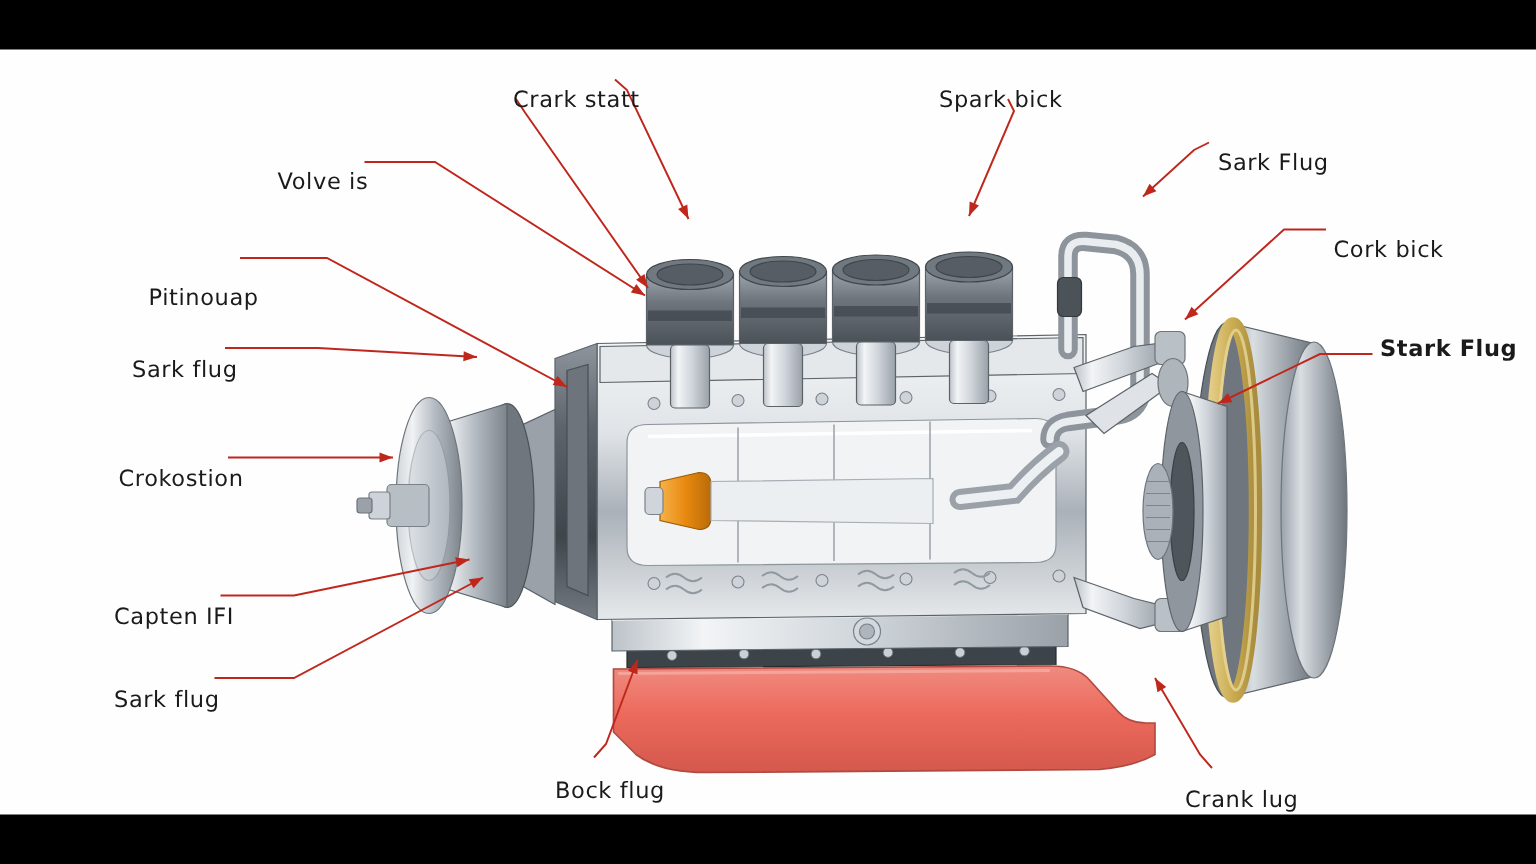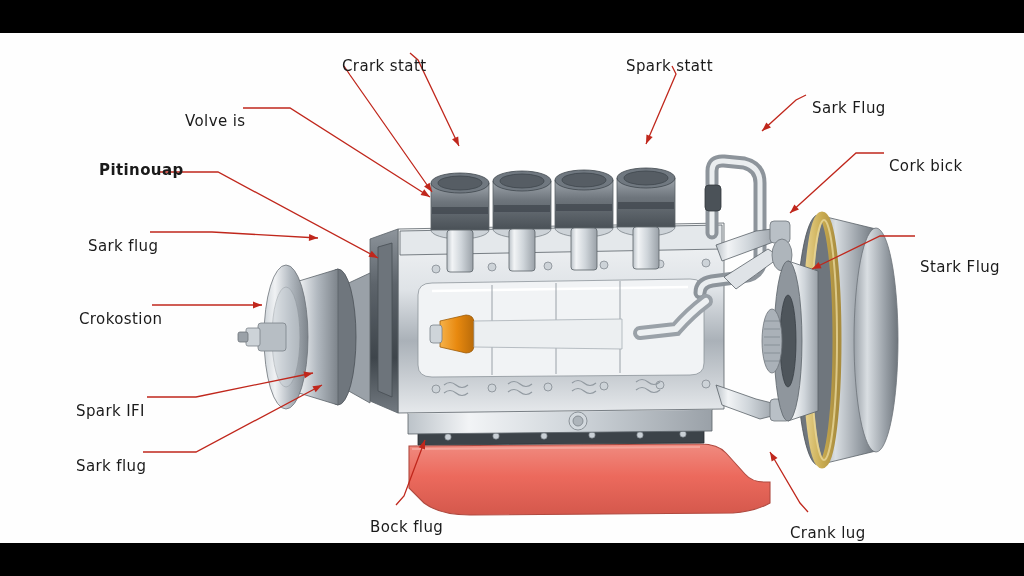--- a/index.html
+++ b/index.html
@@ -294,28 +294,28 @@
           <polygon points="0,0 -9,-3.4 -9,3.4" transform="translate(762,98) rotate(137.64254529406472)"></polygon>
           <polygon points="0,0 -9,-3.4 -9,3.4" transform="translate(790,180) rotate(137.72631099390628)"></polygon>
           <polygon points="0,0 -9,-3.4 -9,3.4" transform="translate(812,236) rotate(154.11297373367333)"></polygon>
           <polygon points="0,0 -9,-3.4 -9,3.4" transform="translate(425,407) rotate(-69.44395478041653)"></polygon>
           <polygon points="0,0 -9,-3.4 -9,3.4" transform="translate(770,419) rotate(-120.46554491945989)"></polygon>
         </g>
     </svg>
 
     <div id="label-layer">
         <div class="lbl" style="left: 185px; top: 79px;">Volve is</div>
-        <div class="lbl" style="left: 99px; top: 128px; font-weight: bold;">Pitinouap</div>
+        <div class="lbl" style="left: 99px; top: 156px;">Pitinouap</div>
         <div class="lbl" style="left: 88px; top: 204px;">Sark flug</div>
         <div class="lbl" style="left: 79px; top: 277px;">Crokostion</div>
-        <div class="lbl" style="left: 76px; top: 369px;">Spark IFI</div>
+        <div class="lbl" style="left: 76px; top: 369px;">Capten IFI</div>
         <div class="lbl" style="left: 76px; top: 424px;">Sark flug</div>
         <div class="lbl" style="left: 342px; top: 24px;">Crark statt</div>
-        <div class="lbl" style="left: 626px; top: 24px;">Spark statt</div>
+        <div class="lbl" style="left: 626px; top: 24px;">Spark bick</div>
         <div class="lbl" style="left: 812px; top: 66px;">Sark Flug</div>
         <div class="lbl" style="left: 889px; top: 124px;">Cork bick</div>
-        <div class="lbl" style="left: 920px; top: 225px;">Stark Flug</div>
+        <div class="lbl" style="left: 920px; top: 190px; font-weight: bold;">Stark Flug</div>
         <div class="lbl" style="left: 370px; top: 485px;">Bock flug</div>
         <div class="lbl" style="left: 790px; top: 491px; text-align: center;">Crank lug</div>
       </div>
 
   </div>
 </div>
 
 </body></html>

